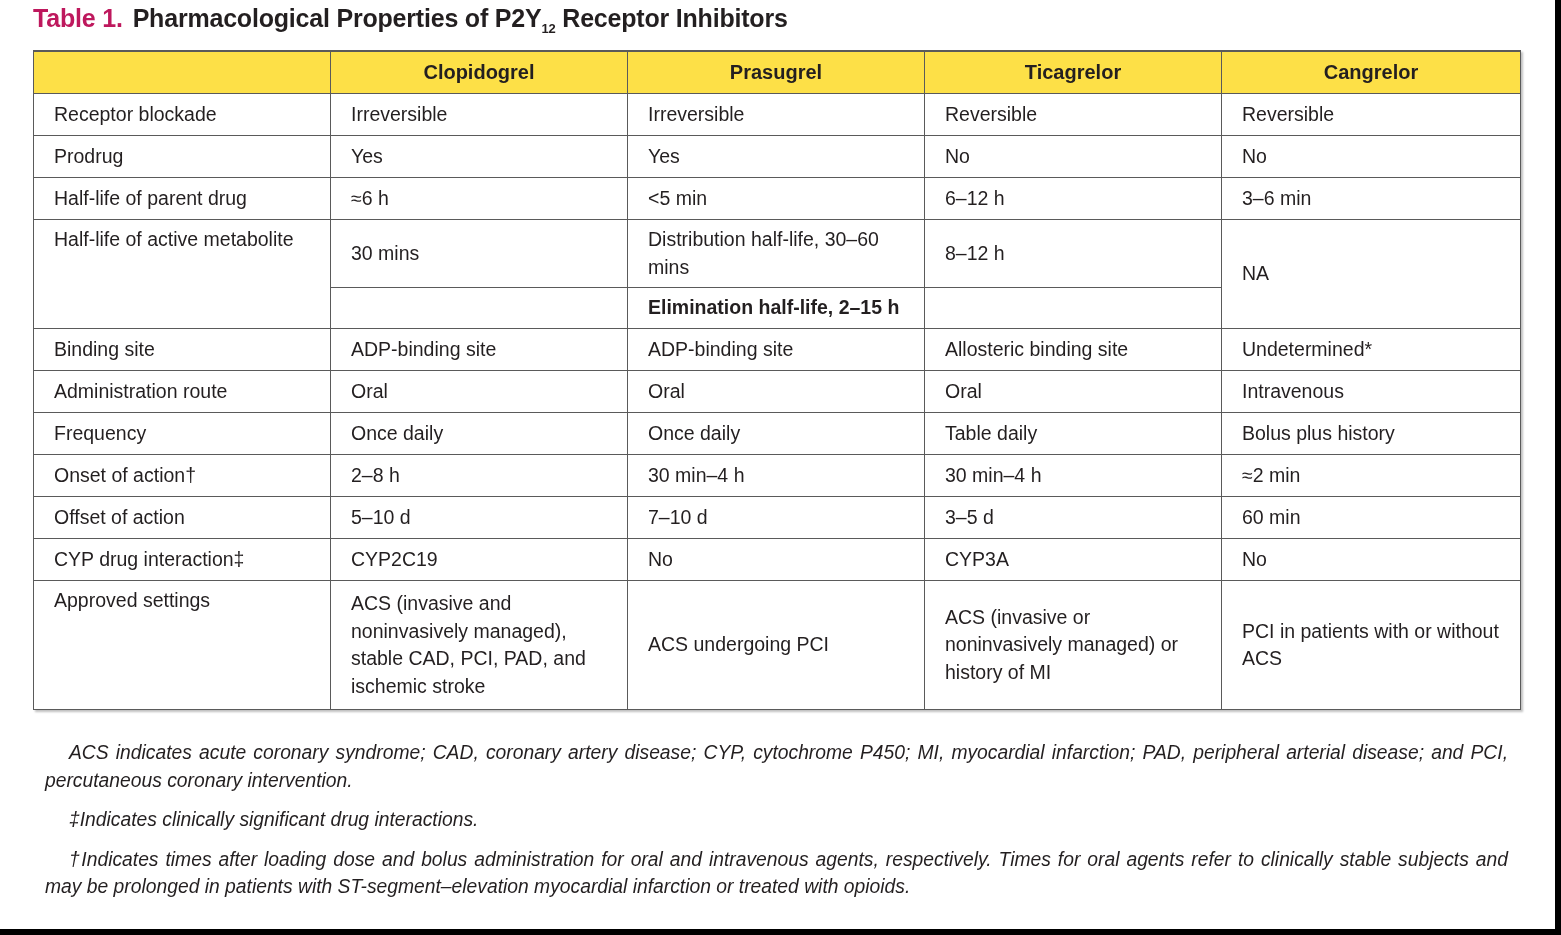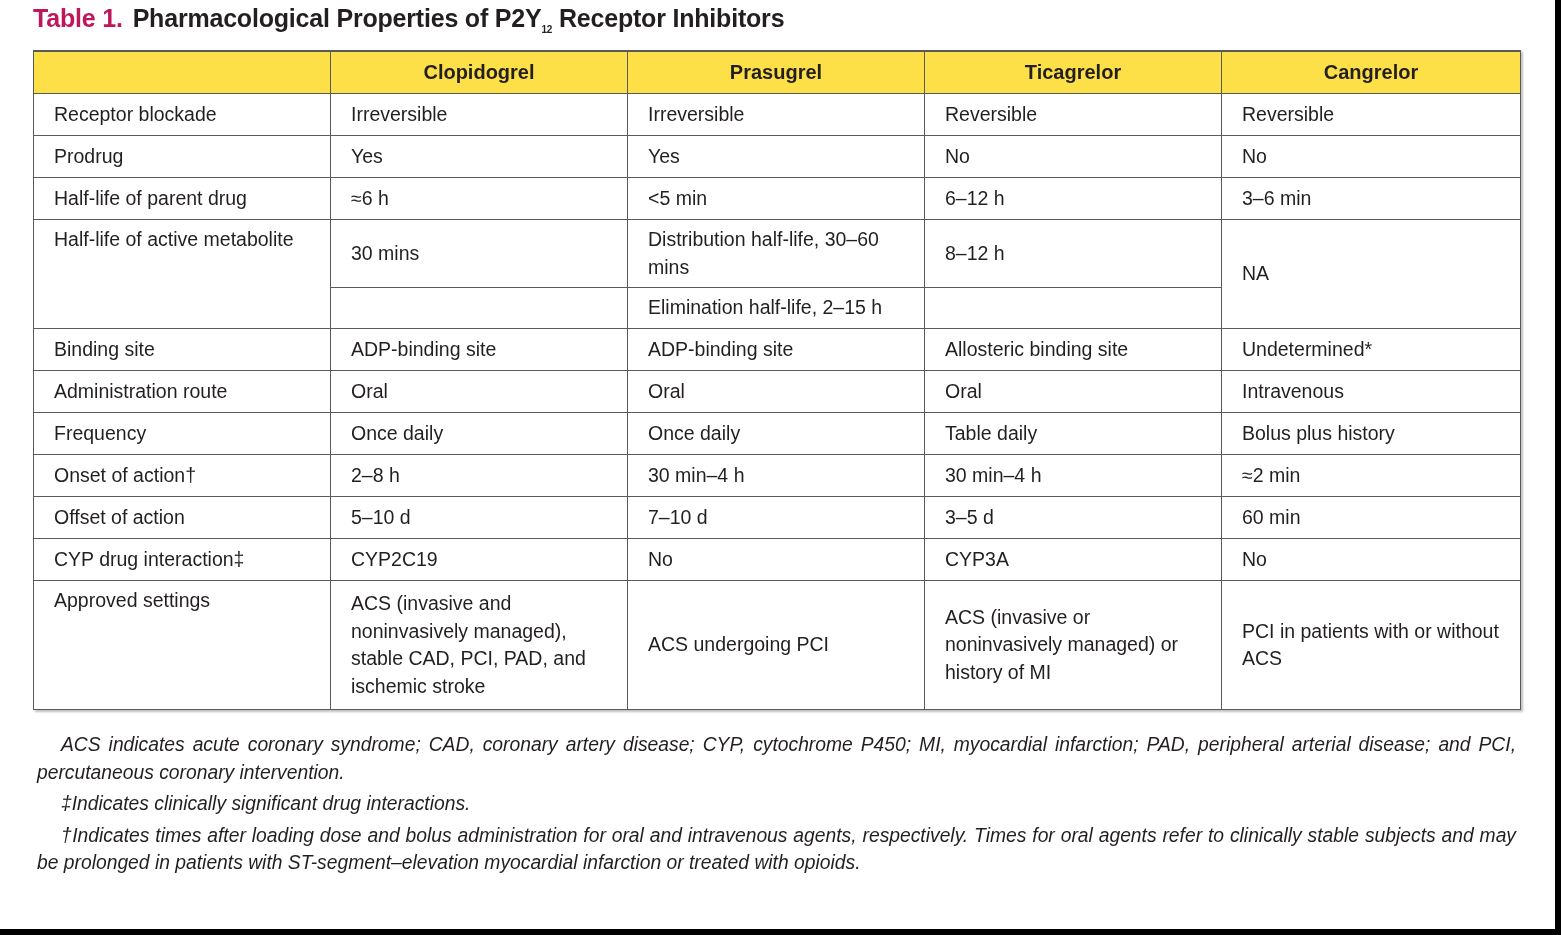--- a/index.html
+++ b/index.html
@@ -41,21 +41,21 @@
       white-space: nowrap;
     }
     .title .label {
       color: #be185d;
       margin-right: 10px;
     }
     .title .text {
       color: #231f20;
     }
     .title sub, .footnote sub {
-      font-size: 10px;
+      font-size: 13px;
       vertical-align: -6px;
       line-height: 0;
     }
     table.ptable {
       position: absolute;
       left: 33px;
       top: 50px;
       width: 1487px;
       border-collapse: collapse;
       table-layout: fixed;
@@ -83,36 +83,36 @@
       border-top: 2px solid #5a5a5a;
     }
     table.ptable td {
       height: 41px;
     }
     table.ptable td.top {
       vertical-align: top;
       padding-top: 6px;
     }
     table.ptable tr.met-a td { height: 67px; }
-    table.ptable tr.met-b td { height: 40px; }
+    table.ptable tr.met-b td { height: 40px; font-weight: bold; }
     table.ptable tr.approved td { height: 122px; }
     .footnotes {
       position: absolute;
       left: 33px;
       top: 727px;
       width: 1487px;
       font-size: 19.3px;
       font-style: italic;
       line-height: 27.5px;
       text-align: justify;
       color: #231f20;
     }
     .footnote {
       text-indent: 24px;
-      margin: 4px;
+      margin: 12px;
       font-style: italic;
     }
   </style>
 </head>
 <body>
 
 <div class="title">
   <span class="label">Table 1.</span><span class="text"><span>Pharmacological Properties of P2Y</span><sub>12</sub><span> Receptor Inhibitors</span></span>
 </div>
 

